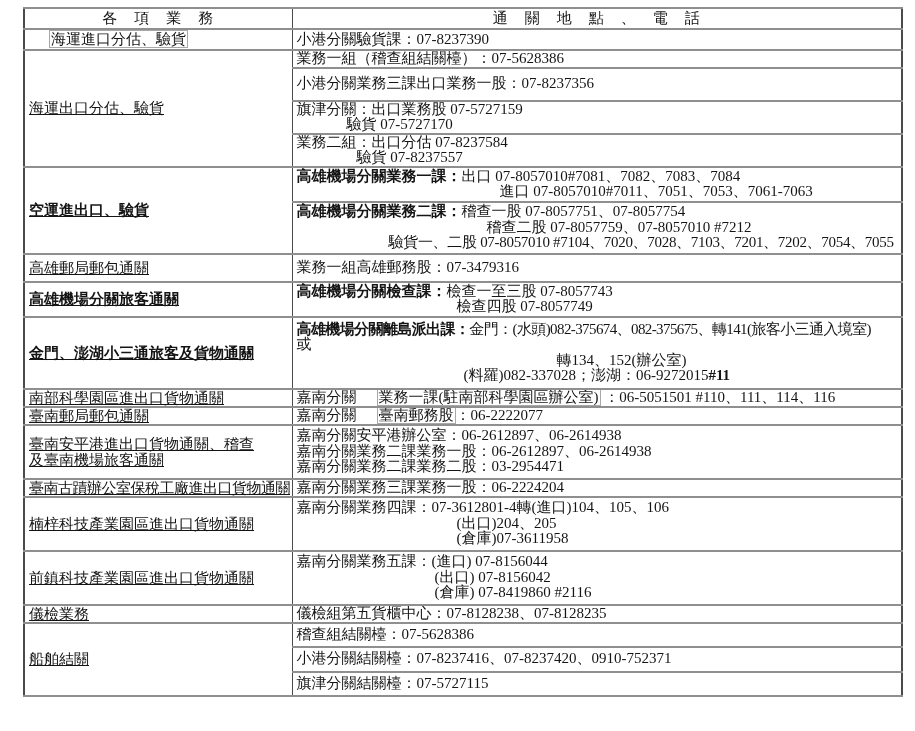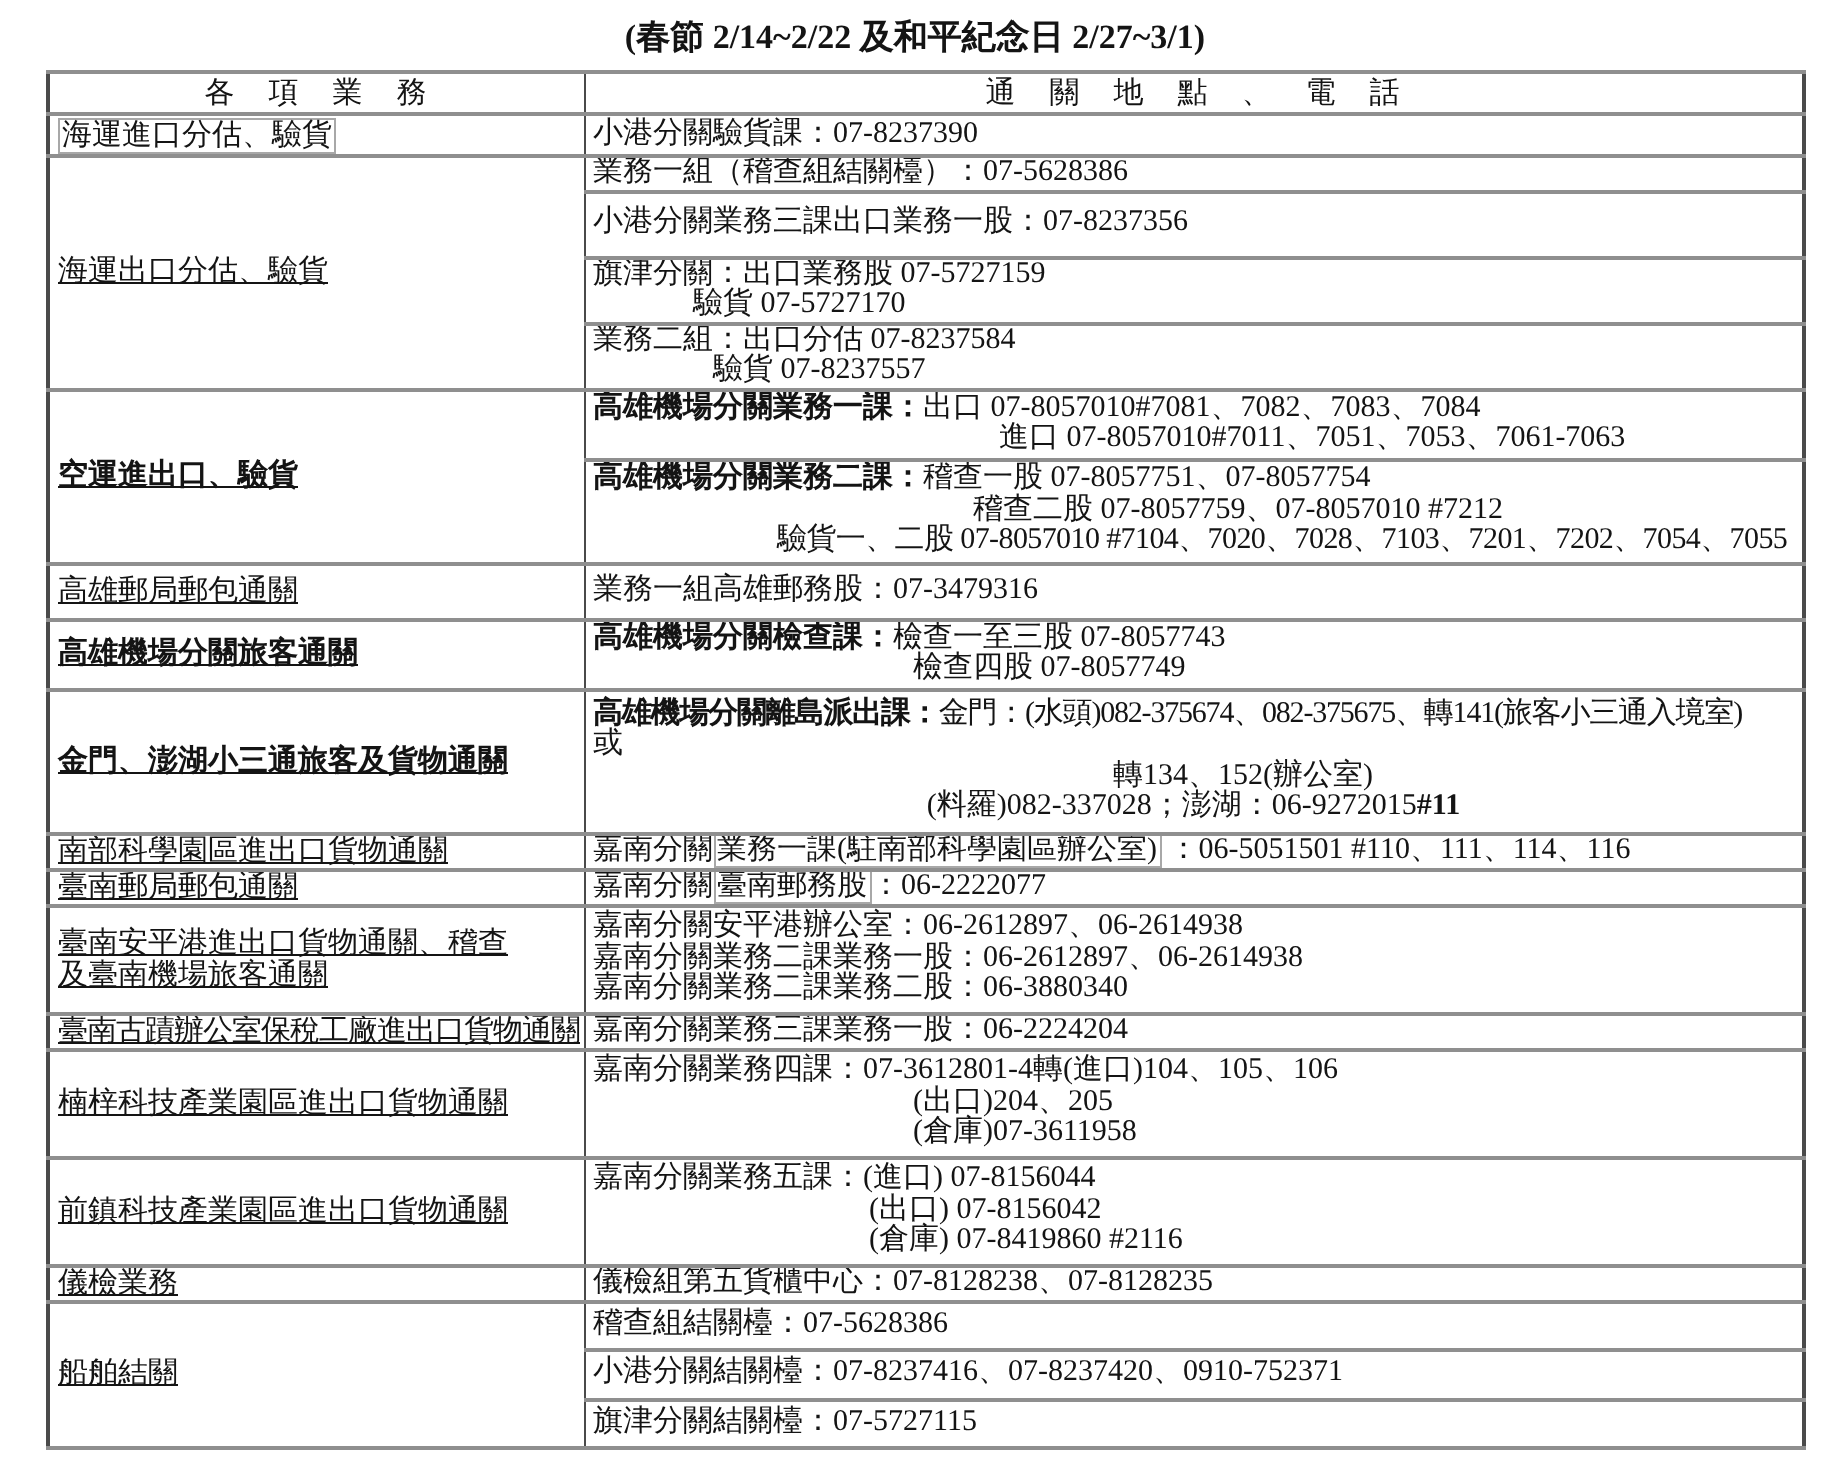--- a/index.html
+++ b/index.html
@@ -10,29 +10,28 @@
   .title-l2{font-size:17px;font-weight:bold;line-height:24px;}
   table.duty{border-collapse:collapse;table-layout:fixed;width:878px;
              margin:4px 0 0 23px;border:2px solid #4a4a4a;}
   td{border-left:1px solid #4a4a4a;border-right:1px solid #4a4a4a;
      border-top:2px solid #8f8f8f;border-bottom:2px solid #8f8f8f;
      padding:0 4px;vertical-align:middle;font-size:15px;overflow:hidden;}
   td.hd{text-align:center;letter-spacing:1px;}
   .ln{line-height:15.5px;white-space:nowrap;}
   .bp{font-weight:bold;}
   .bl{font-weight:bold;}
-  .boxed{border:1px solid #a8a8a8;padding:0 1px;}
+  .boxed{border:1px solid #a8a8a8;padding:0 1px;margin-left:20px;}
   .ctr{text-align:center;}
   .lbl{display:block;line-height:16px;text-decoration:underline;}
 </style>
 </head>
 <body>
 
 <div class="titleblock">
-  <div class="title-l2">(春節 2/14~2/22 及和平紀念日 2/27~3/1)</div>
 </div>
 
 <table class="duty">
   <colgroup>
       <col style="width:268px">
       <col style="width:610px">
     </colgroup>
 
   <tbody>
       <tr style="height:21px">
@@ -140,21 +139,21 @@
   </tr>
 
   <tr style="height:54px">
     <td>
       <span class="lbl">臺南安平港進出口貨物通關、稽查</span>
       <span class="lbl">及臺南機場旅客通關</span>
     </td>
     <td>
       <div class="ln"><span>嘉南分關安平港辦公室：06-2612897、06-2614938</span></div>
       <div class="ln"><span>嘉南分關業務二課業務一股：06-2612897、06-2614938</span></div>
-      <div class="ln"><span>嘉南分關業務二課業務二股：06-3880340</span></div>
+      <div class="ln"><span>嘉南分關業務二課業務二股：03-2954471</span></div>
     </td>
   </tr>
 
   <tr style="height:18px">
     <td>
           <span class="lbl" style="letter-spacing:-0.5px;white-space:nowrap">臺南古蹟辦公室保稅工廠進出口貨物通關</span>
         </td>
     <td>
           <div class="ln"><span>嘉南分關業務三課業務一股：06-2224204</span></div>
         </td>

